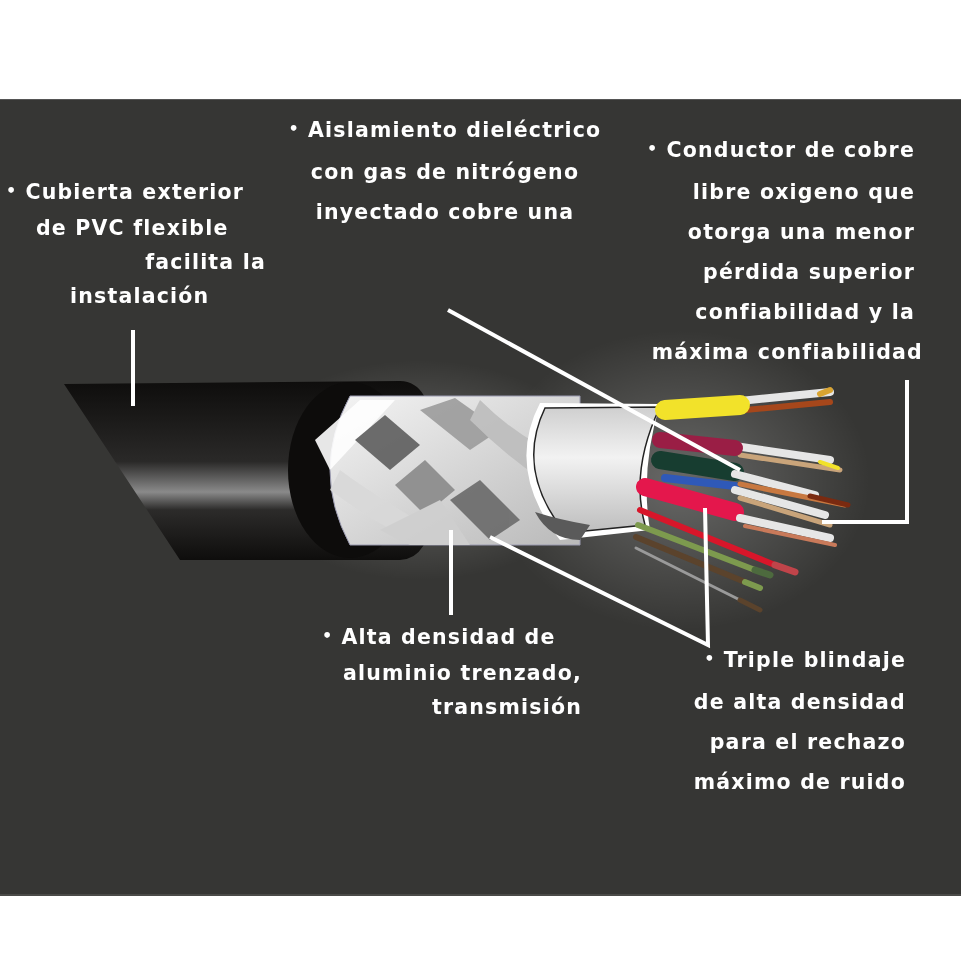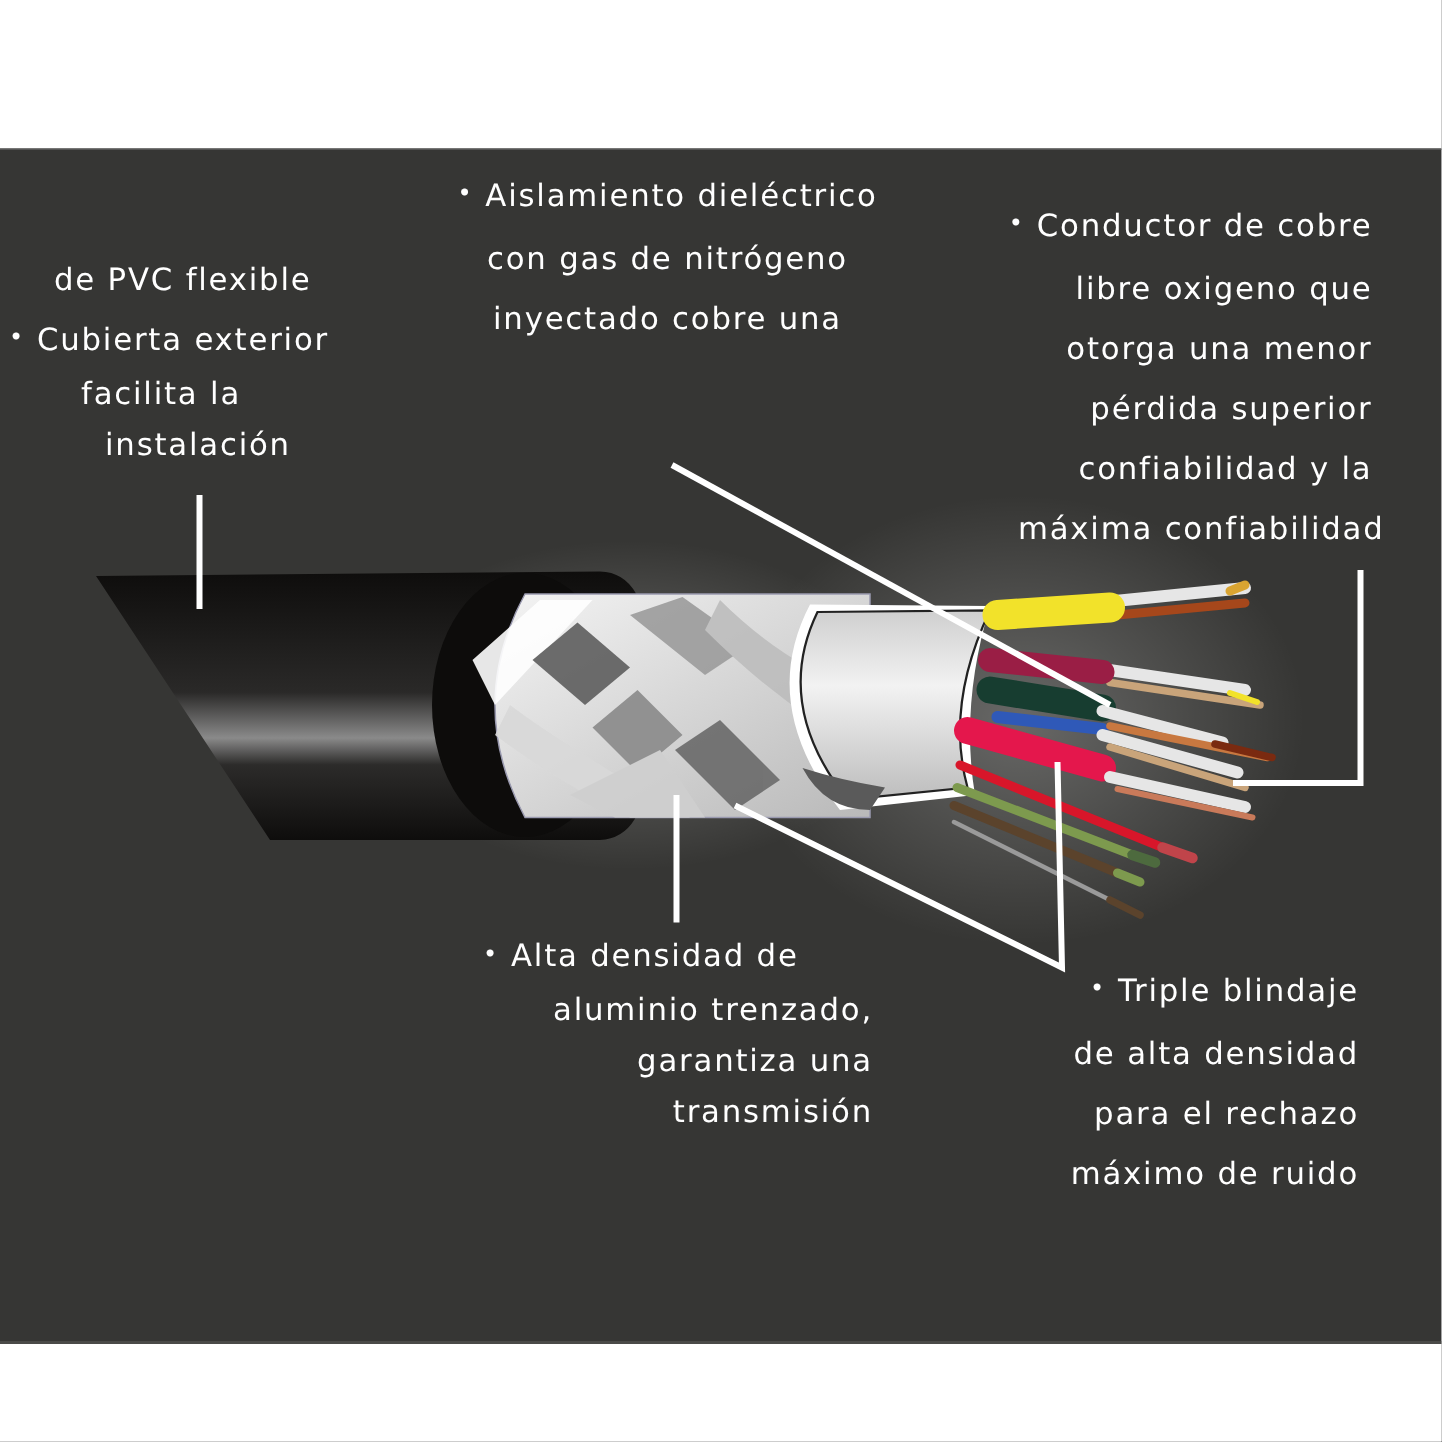--- a/index.html
+++ b/index.html
@@ -1,19 +1,19 @@
 <!DOCTYPE html>
 <html><head>
 <meta charset="utf-8">
 <style>
   html, body { margin: 0; padding: 0; background: #ffffff; }
   body { width: 961px; height: 961px; position: relative; overflow: hidden; font-family: "DejaVu Sans", sans-serif; }
   .panel { position: absolute; left: 0; top: 99px; width: 961px; height: 794px; background: #363634; border-top: 1px solid #555; border-bottom: 2px solid #4a4a48; }
   .art { position: absolute; left: 0; top: 0; width: 961px; height: 961px; }
-  .label { position: absolute; color: #ffffff; font-size: 20.5px; letter-spacing: 1.2px; line-height: 40px; white-space: nowrap; }
+  .label { position: absolute; color: #ffffff; font-size: 20.5px; letter-spacing: 1.2px; line-height: 40px; white-space: nowrap; font-weight: bold; }
   .label .ln { display: block; }
   .right { text-align: right; }
   .center { text-align: center; }
   .bullet { font-size: 16px; margin-right: 8px; position: relative; top: -3px; }
 </style>
 </head>
 <body>
 
 <div class="panel"></div>
 
@@ -98,23 +98,23 @@
   <g stroke="#ffffff" stroke-width="4" fill="none">
     <line x1="133" y1="330" x2="133" y2="406"></line>
     <line x1="448" y1="310" x2="740" y2="470"></line>
     <polyline points="907,380 907,522 822,522"></polyline>
     <line x1="451" y1="530" x2="451" y2="615"></line>
     <polyline points="490,537 708,645 705,508"></polyline>
   </g>
 </svg>
 
 <div class="label" style="left:6px; top:172px; width:260px;">
+  <span class="ln" style="padding-left:0;"><span class="bullet">•</span><span>Cubierta exterior</span></span>
   <span class="ln" style="padding-left:30px; margin-top:-6px;">de PVC flexible</span>
-  <span class="ln" style="padding-left:0;"><span class="bullet">•</span><span>Cubierta exterior</span></span>
-  <span class="ln" style="padding-left:48px; margin-top:-6px;">facilita la</span>
+  <span class="ln" style="padding-left:48px; margin-top:-6px;text-align:right;">facilita la</span>
   <span class="ln" style="padding-left:64px; margin-top:-6px;">instalación</span>
 </div>
 
 <div class="label center" style="left:280px; top:110px; width:330px;">
   <span class="ln"><span class="bullet">•</span><span>Aislamiento dieléctrico</span></span>
   <span class="ln">con gas de nitrógeno</span>
   <span class="ln">inyectado cobre una</span>
 </div>
 
 <div class="label right" style="left:620px; top:130px; width:295px;">
@@ -122,21 +122,20 @@
   <span class="ln">libre oxigeno que</span>
   <span class="ln">otorga una menor</span>
   <span class="ln">pérdida superior</span>
   <span class="ln">confiabilidad y la</span>
   <span class="ln" style="margin-right:-8px;">máxima confiabilidad</span>
 </div>
 
 <div class="label right" style="left:310px; top:617px; width:272px;">
   <span class="ln" style="text-align:left; padding-left:12px; margin-top:0;"><span class="bullet">•</span><span>Alta densidad de</span></span>
   <span class="ln" style="margin-top:-6px;">aluminio trenzado,</span>
-  <span class="ln" style="margin-top:-6px;">garantiza una</span>
   <span class="ln" style="margin-top:-6px;">transmisión</span>
 </div>
 
 <div class="label right" style="left:680px; top:640px; width:226px;">
   <span class="ln"><span class="bullet">•</span><span>Triple blindaje</span></span>
   <span class="ln">de alta densidad</span>
   <span class="ln">para el rechazo</span>
   <span class="ln">máximo de ruido</span>
 </div>
 

